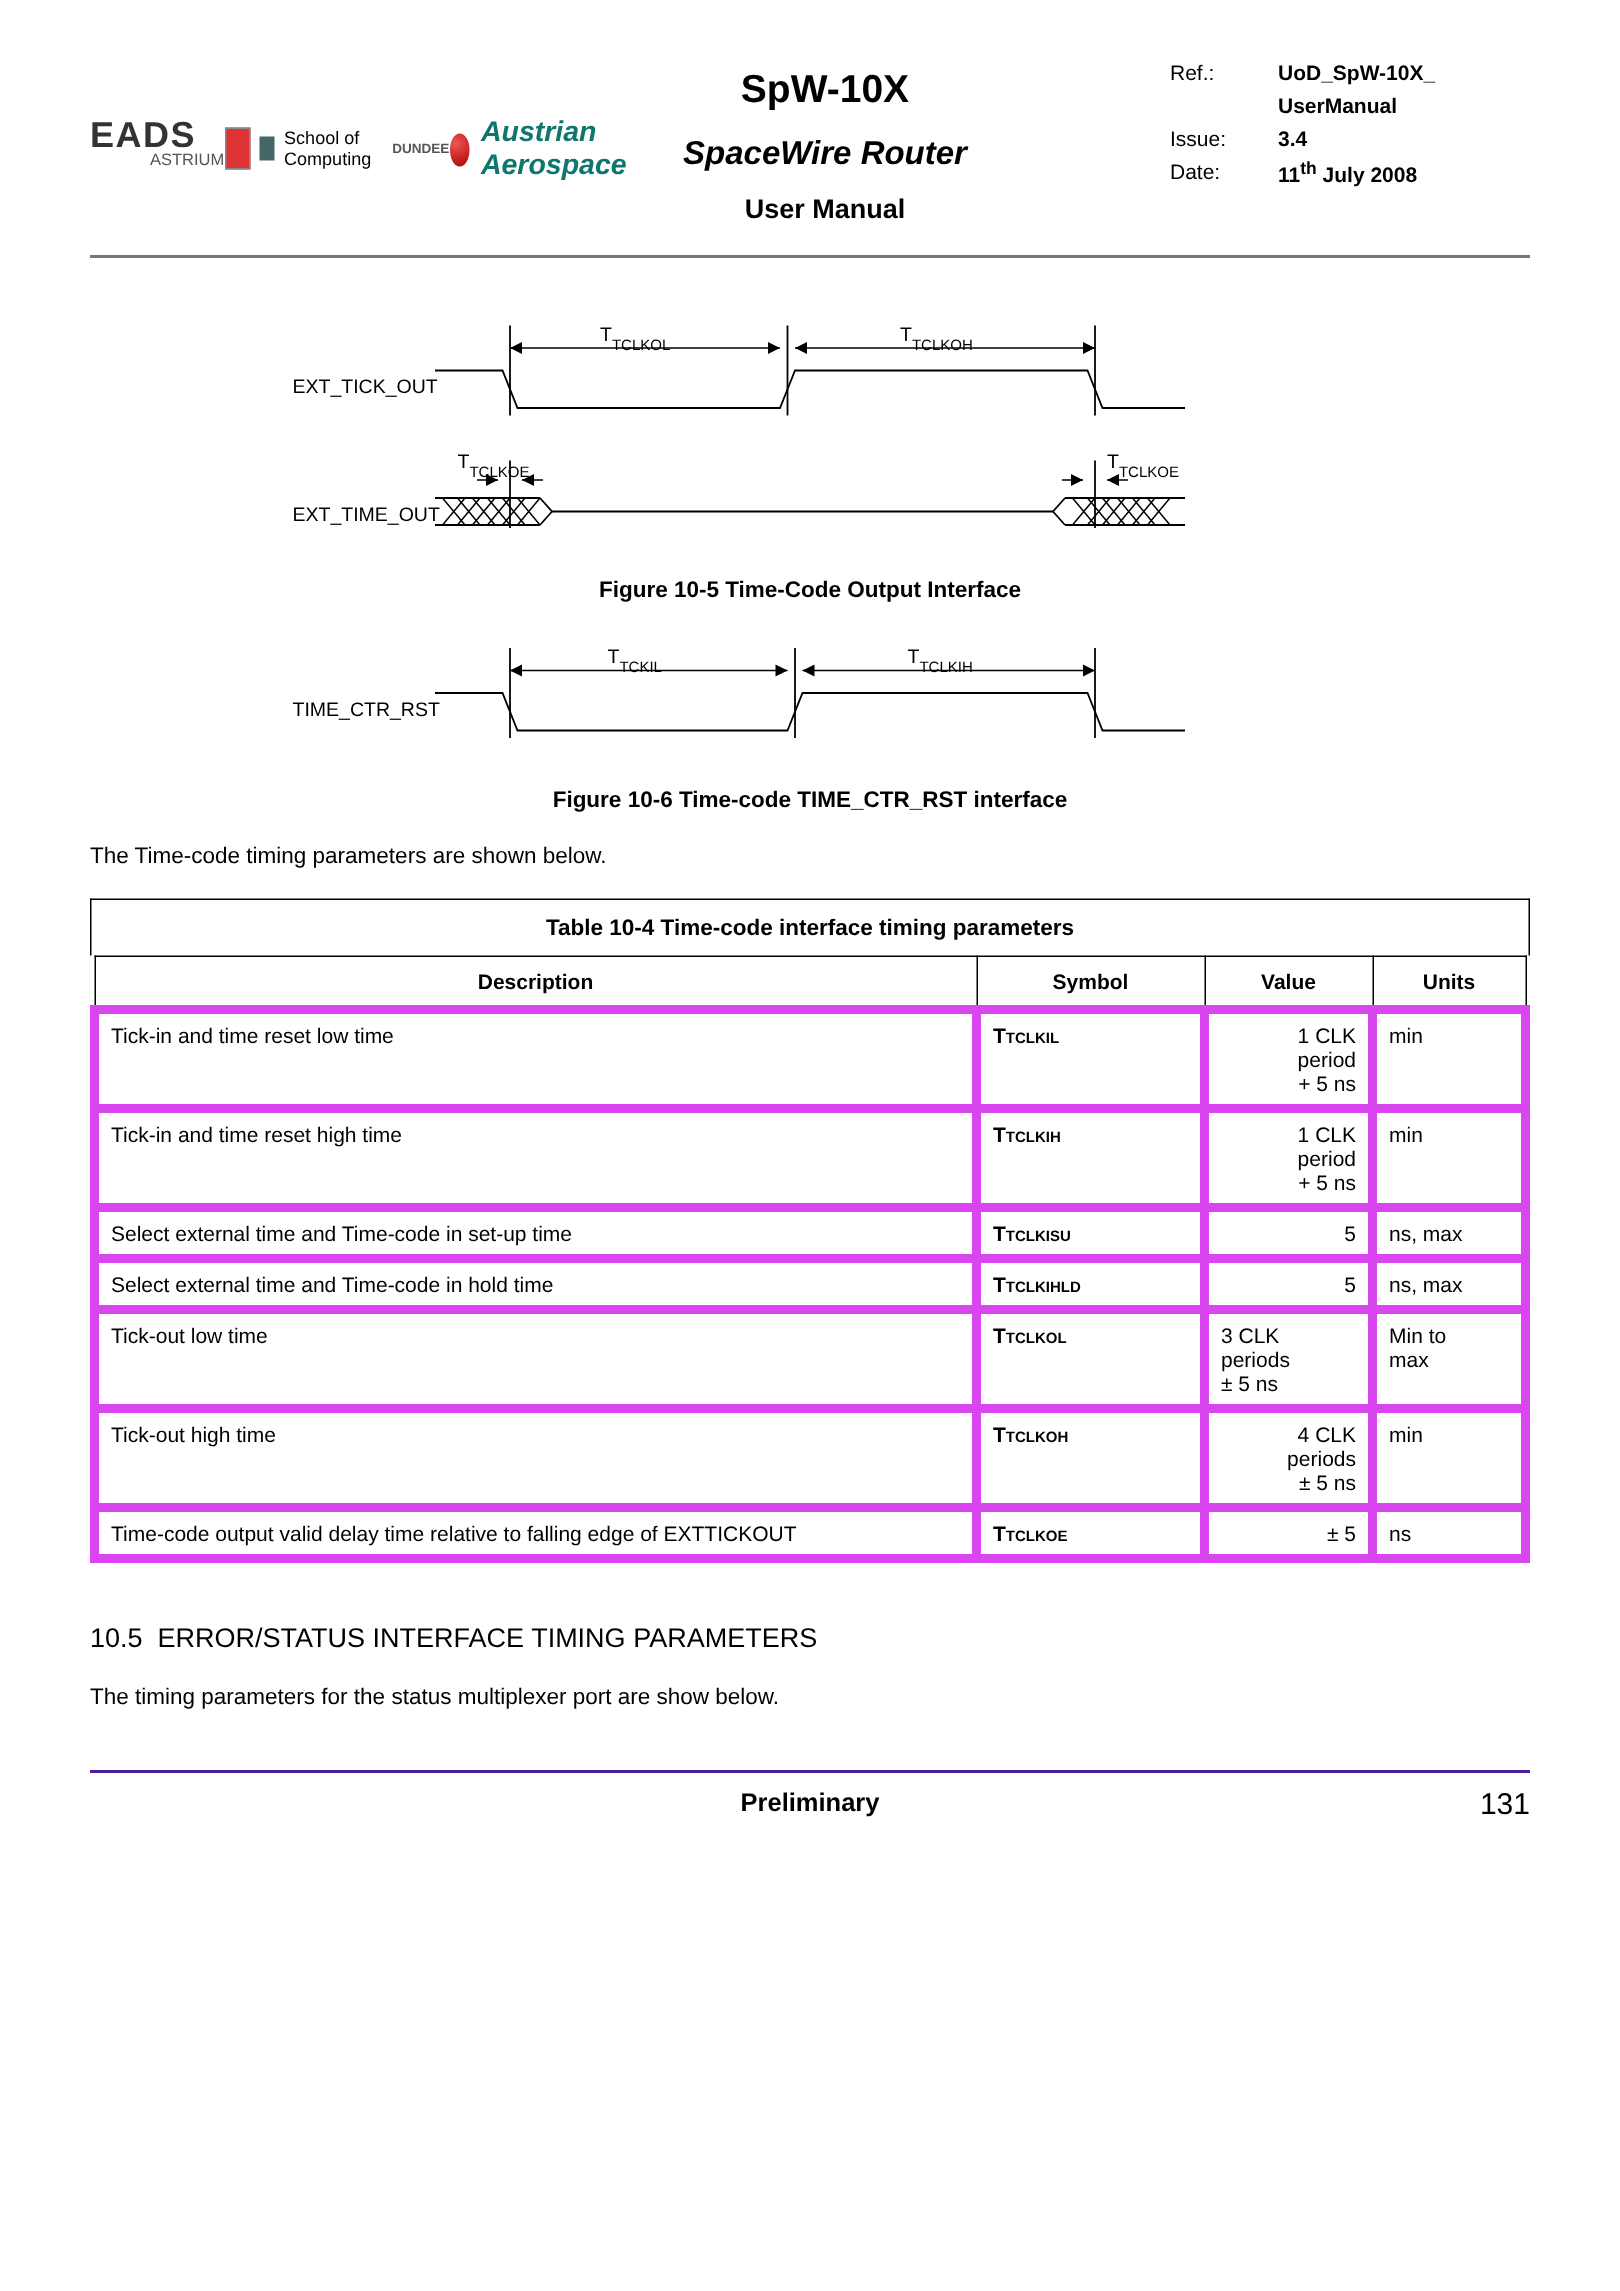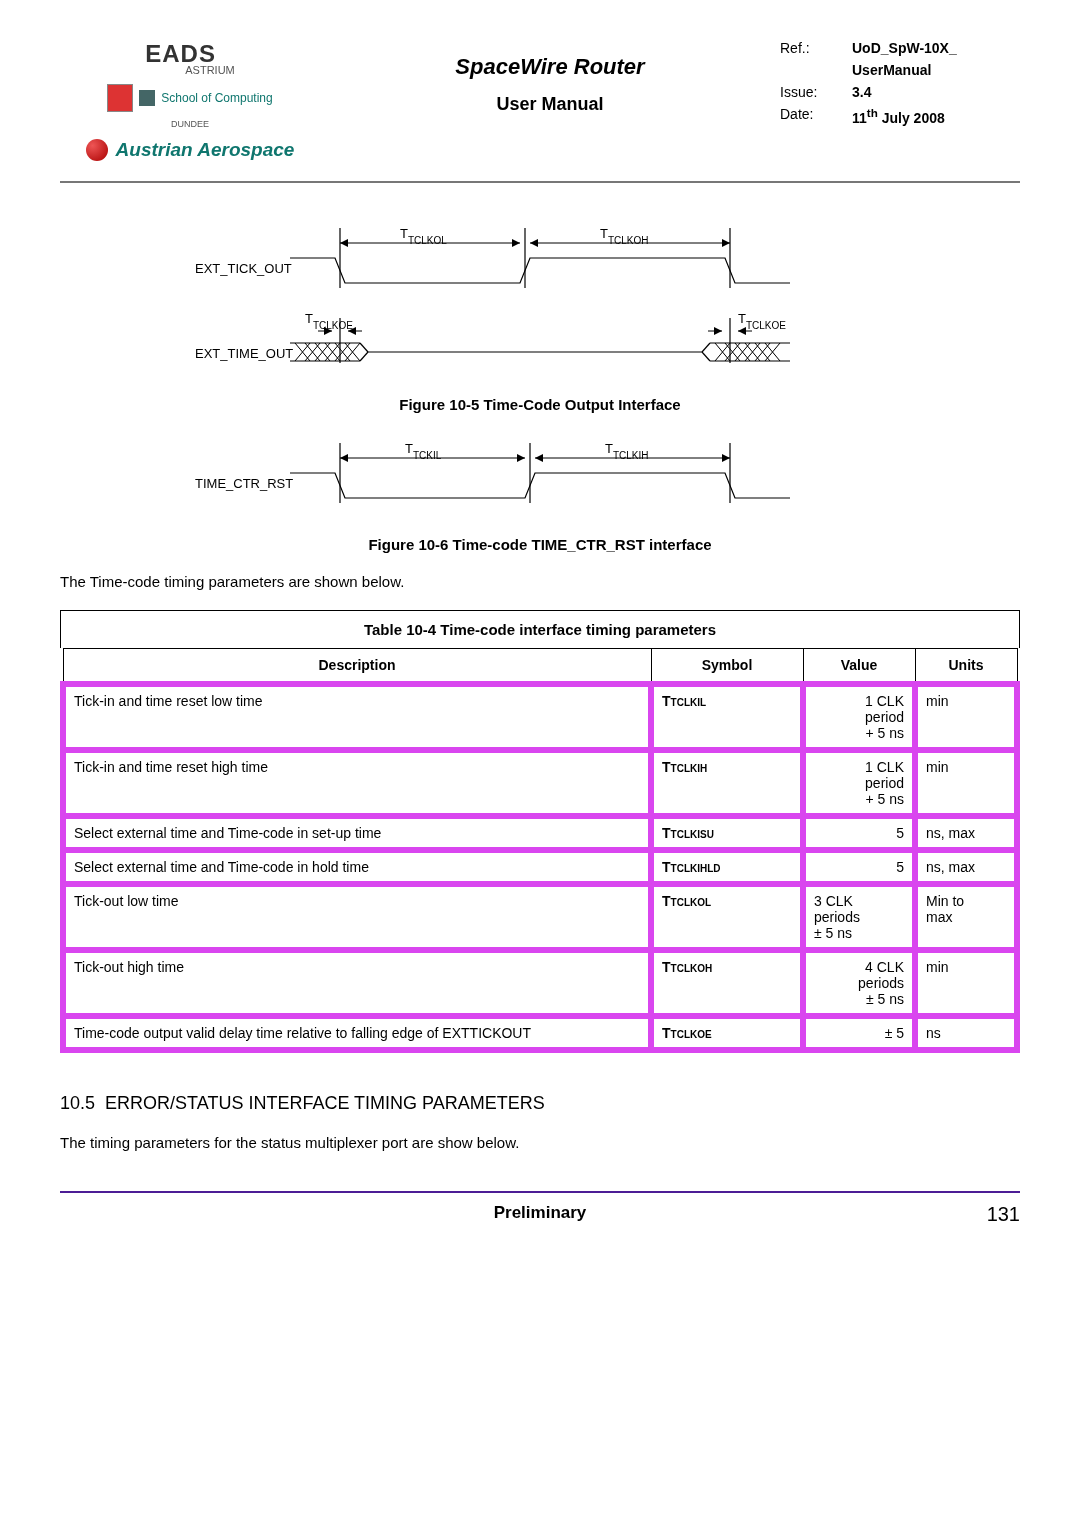--- a/index.html
+++ b/index.html
@@ -17,59 +17,60 @@
   }
   .header {
     display: flex;
     border-bottom: 2px solid #777;
     padding-bottom: 20px;
     margin-bottom: 30px;
   }
   .header-left {
     width: 260px;
     display: flex;
-    flex-direction: column;
+    flex-direction: row;
     align-items: center;
   }
   .logo-eads {
     font-size: 24px;
     font-weight: bold;
     color: #333;
     letter-spacing: 1px;
   }
   .logo-astrium {
     font-size: 11px;
     color: #555;
     margin-left: 40px;
     margin-top: -4px;
   }
   .logo-school {
     display: flex;
     align-items: center;
     margin-top: 8px;
     font-size: 12px;
-    color: #0f766e;
+    color: #000000;
   }
   .crest {
     width: 24px;
     height: 26px;
     background: #d33;
     border: 1px solid #888;
     margin-right: 6px;
   }
   .chip {
     width: 16px;
     height: 16px;
     background: #466;
     margin-right: 6px;
   }
   .dundee {
     font-size: 9px;
     color: #555;
     margin-top: 7px;
+    font-weight: bold;
   }
   .austrian {
     font-size: 19px;
     font-weight: bold;
     font-style: italic;
     color: #0f766e;
     margin-top: 10px;
     display: flex;
     align-items: center;
   }
@@ -205,20 +206,21 @@
         <div class="chip"></div>
         <span>School of Computing</span>
       </div>
       <div class="dundee">DUNDEE</div>
       <div class="austrian">
         <div class="globe"></div>
         <span>Austrian Aerospace</span>
       </div>
     </div>
     <div class="header-center">
+      <div class="title-main">SpW-10X</div>
       <div class="title-sub">SpaceWire Router</div>
       <div class="title-sub2">User Manual</div>
     </div>
     <div class="header-right">
       <div class="hr-row">
         <span class="hr-label">Ref.:</span>
         <span class="hr-value">UoD_SpW-10X_</span>
       </div>
       <div class="hr-row">
         <span class="hr-label"></span>

